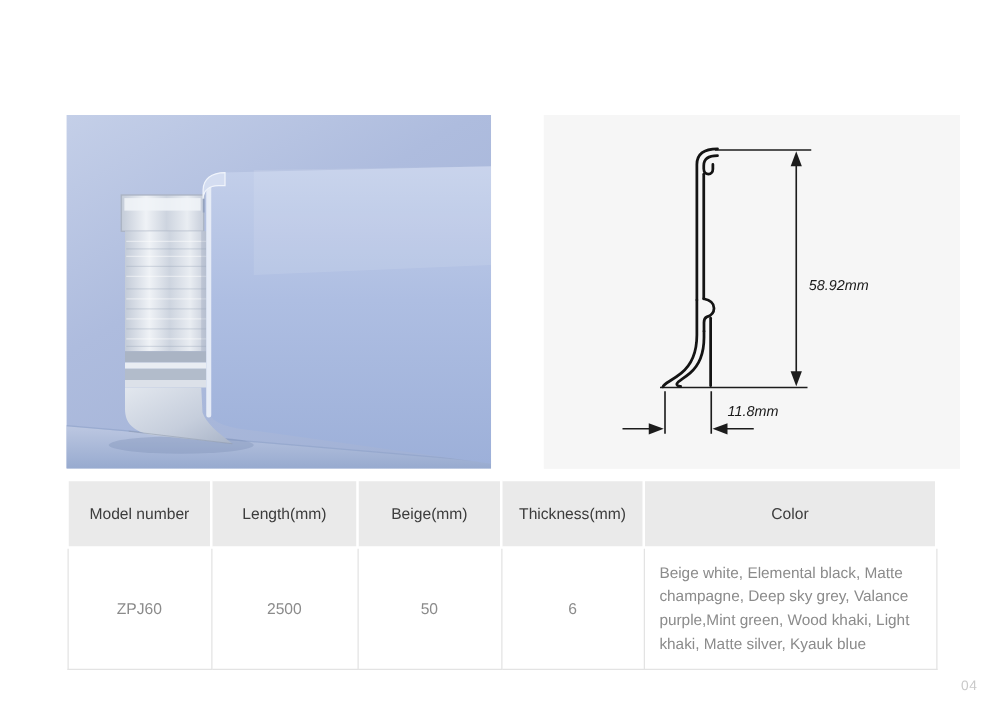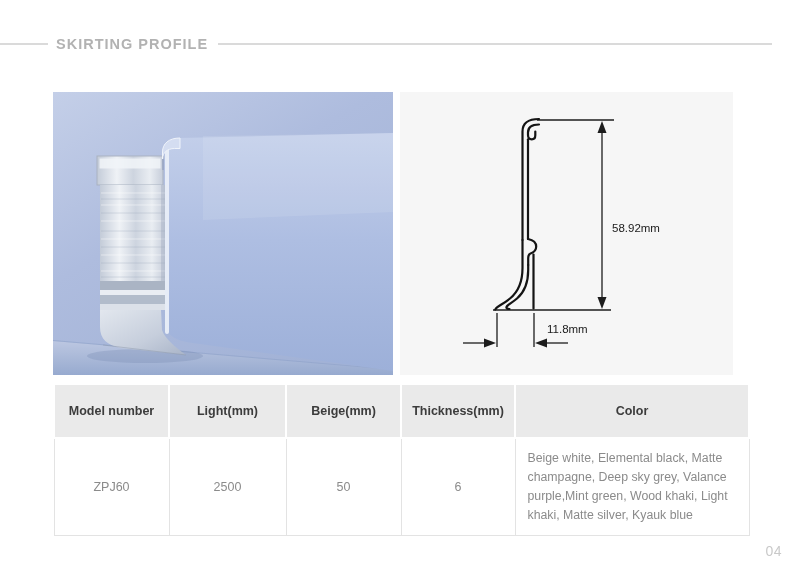--- a/index.html
+++ b/index.html
@@ -18,59 +18,55 @@
   .hrule.right { flex:1; height:1.6px; }
   .title {
     font-size:14.5px; font-weight:bold; letter-spacing:1px;
     color:var(--title-gray,#b2b2b2); margin:0 10px 0 8px; white-space:nowrap;
   }
   
   .photo {
     position:absolute; top:92px; left:53px; width:340px; height:283px; overflow:hidden;
   }
   .diagram {
-    position:absolute; top:92px; left:400px; width:333px; height:283px;
+    position:absolute; top:92px; left:435px; width:333px; height:283px;
     background:var(--diagram-bg,#f6f6f6);
+    font-style:italic;
   }
   svg { display:block; }
   
   table.spec {
     position:absolute; top:383px; left:53px; width:695px;
     border-collapse:collapse; table-layout:fixed;
   }
   table.spec th {
     background:var(--table-header-bg,#eaeaea);
     border:2px solid #ffffff;
-    height:54px; font-weight:700; font-size:12.5px;
+    height:54px; font-weight:400; font-size:12.5px;
     color:var(--header-text,#3c3c3c); text-align:center; vertical-align:middle;
   }
   table.spec td {
     border:1px solid var(--table-border,#e3e3e3);
     height:96px; font-size:12.5px; color:var(--body-text,#8b8b8b);
     text-align:center; vertical-align:middle; background:#fff;
   }
   table.spec td.color-cell {
     text-align:left; padding:10px 12px; line-height:1.55; font-size:12.3px;
   }
   .pagenum {
-    position:absolute; top:543px; right:18px; font-size:14px;
+    position:absolute; top:543px; right:18px; font-size:11px;
     color:var(--page-number-gray,#c9c9c9); letter-spacing:0.5px;
   }
   text { font-family:"Liberation Sans","DejaVu Sans",sans-serif; }
 </style>
 </head>
 <body>
 
 <div class="page">
 
-  <div class="header">
-    <span class="hrule left"></span>
-    <h1 class="title">SKIRTING PROFILE</h1>
-    <span class="hrule right"></span>
-  </div>
 
   <div class="photo">
     <svg width="340" height="283" viewBox="0 0 340 283" aria-hidden="true">
       <defs>
         <linearGradient id="gWall" x1="0" y1="0" x2="0.7" y2="1">
           <stop offset="0" stop-color="#c4cfe8"></stop>
           <stop offset="0.45" stop-color="#aebcde"></stop>
           <stop offset="1" stop-color="#a2b2d6"></stop>
         </linearGradient>
         <linearGradient id="gFloor" x1="0" y1="0" x2="0" y2="1">
@@ -179,21 +175,21 @@
     <colgroup>
       <col style="width:115px">
         <col style="width:117px">
         <col style="width:115px">
         <col style="width:114px">
         <col style="width:234px">
     </colgroup>
     <thead>
       <tr>
         <th>Model number</th>
-        <th>Light(mm)</th>
+        <th>Length(mm)</th>
         <th>Beige(mm)</th>
         <th>Thickness(mm)</th>
         <th>Color</th>
       </tr>
     </thead>
     <tbody>
       <tr>
         <td>ZPJ60</td>
         <td>2500</td>
         <td>50</td>

